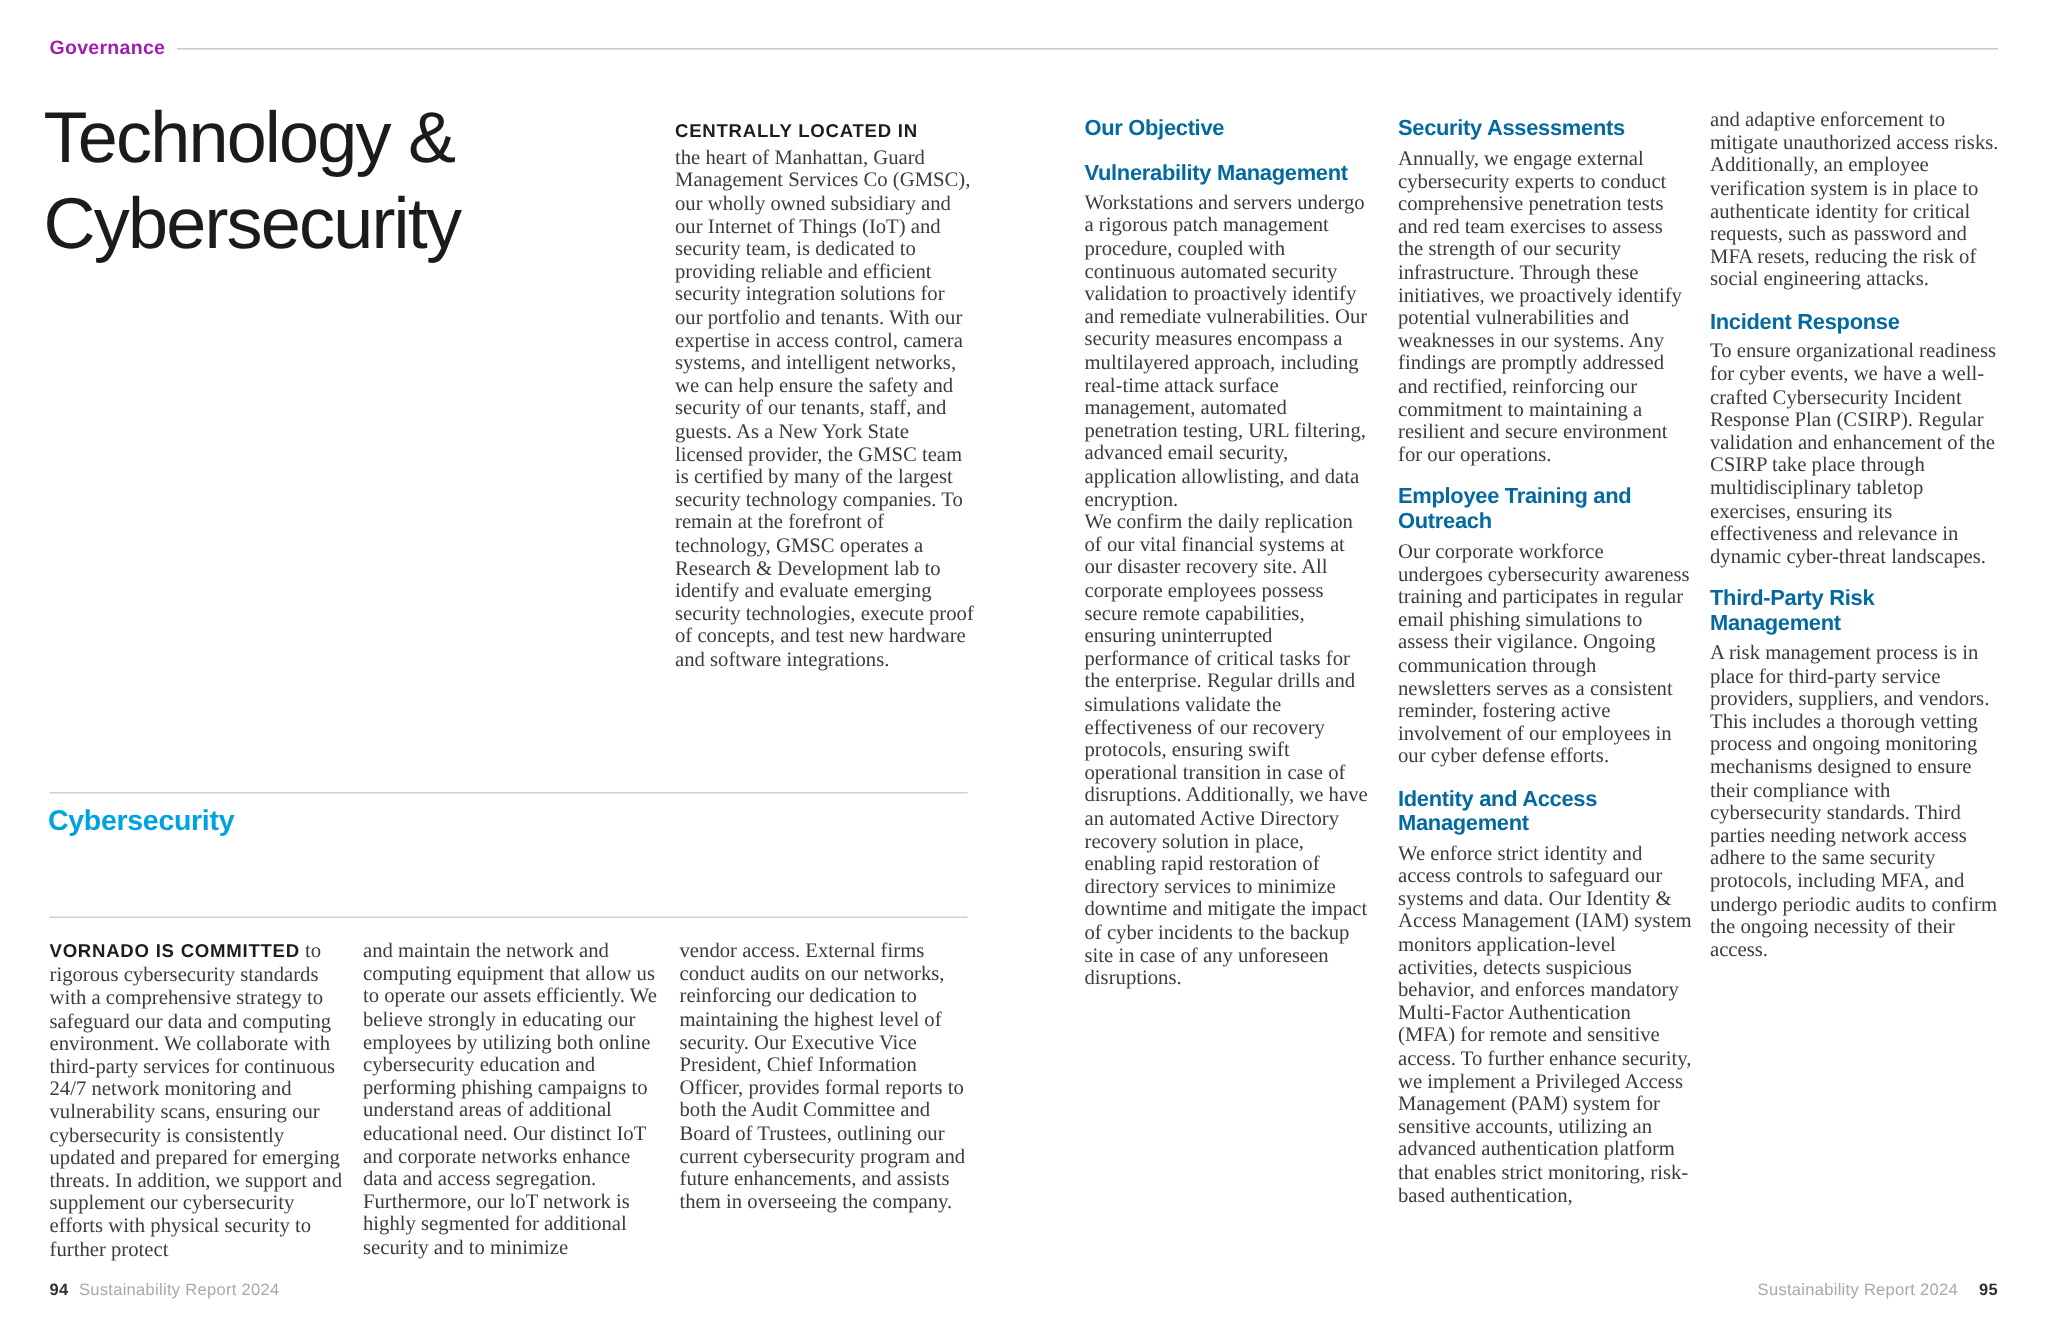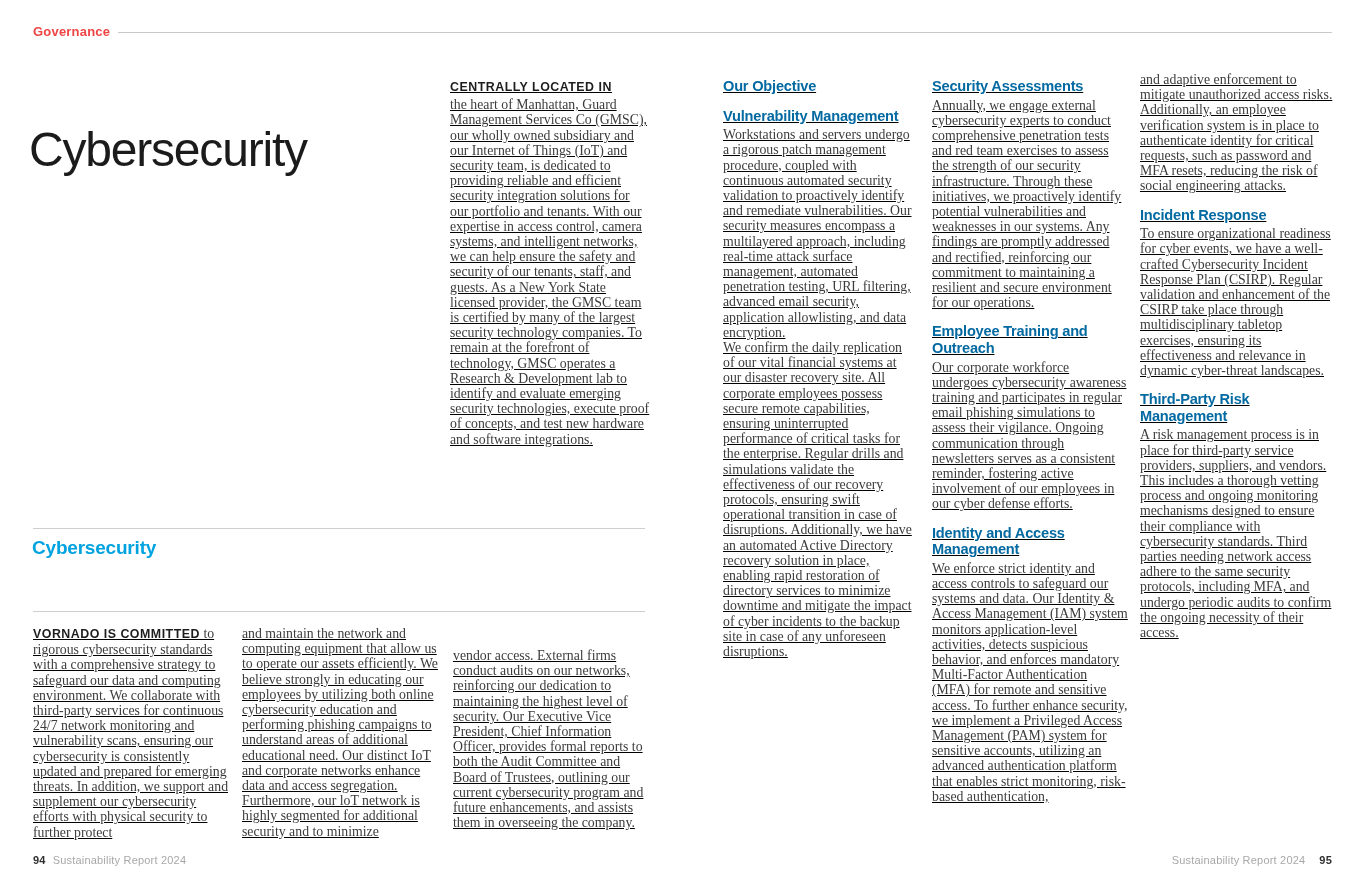--- a/index.html
+++ b/index.html
@@ -13,21 +13,21 @@
   }
   .eyebrow-rule{position:absolute;left:118px;top:32px;width:1214px;height:1px;background:#c9c9c9;}
   .page-title{
     position:absolute;left:29px;top:64px;margin:0;font-weight:400;
     font-size:48px;line-height:57px;letter-spacing:-1.2px;color:#1b1b1b;
   }
   .serif{
     font-family:"Liberation Serif",serif;font-size:13.8px;line-height:15.2px;
     color:#3c3c3c;margin:0;
   }
-  .col{position:absolute;text-decoration:underline;}
+  .col{position:absolute;}
   .col-intro{left:450px;top:80px;width:200px;}
   .colA{left:723px;top:78px;width:192px;}
   .colB{left:932px;top:78px;width:196px;}
   .colC{left:1140px;top:72px;width:196px;}
   .lead-caps{
     font-family:"Liberation Sans",sans-serif;font-weight:700;font-size:12.4px;
     letter-spacing:0.5px;color:#1d1d1d;
   }
   .lead-block{display:block;margin-bottom:2px;}
   .article-h{
@@ -37,39 +37,39 @@
   article:first-child .article-h{margin-top:0;}
   .rule{position:absolute;height:1px;background:#cfcfcf;}
   .rule-top{left:33px;top:528px;width:612px;}
   .rule-mid{left:33px;top:611px;width:612px;}
   .section-heading{
     position:absolute;left:32px;top:537px;margin:0;font-size:19px;
     font-weight:700;letter-spacing:-0.2px;
   }
   .bcol1{left:33px;top:626px;width:197px;}
   .bcol2{left:242px;top:626px;width:201px;}
-  .bcol3{left:453px;top:626px;width:197px;margin-top:22px;}
+  .bcol3{left:453px;top:626px;width:197px;}
   .footer{
     position:absolute;top:854px;font-size:11px;color:#a8a8a8;letter-spacing:0.2px;
   }
   .footer-left{left:33px;}
   .footer-right{right:33px;text-align:right;}
   .pagenum{font-weight:700;color:#2f2f2f;}
   .footer-left .pagenum{margin-right:7px;}
   .footer-right .pagenum{margin-left:14px;}
 </style>
 </head>
 <body>
 
 <div class="page">
 
-  <span class="eyebrow accent" style="color: #ef4444;">Governance</span>
+  <span class="eyebrow accent" style="color: #a21caf;">Governance</span>
   <div class="eyebrow-rule"></div>
 
-  <h1 class="page-title"><br><span>Cybersecurity</span></h1>
+  <h1 class="page-title"><span>Technology &amp;</span><br><span>Cybersecurity</span></h1>
 
   <div class="col col-intro">
     <p class="serif"><span class="lead-caps lead-block">CENTRALLY LOCATED IN</span><span>the heart of Manhattan, Guard Management Services Co (GMSC), our wholly owned subsidiary and our Internet of Things (IoT) and security team, is dedicated to providing reliable and efficient security integration solutions for our portfolio and tenants. With our expertise in access control, camera systems, and intelligent networks, we can help ensure the safety and security of our tenants, staff, and guests. As a New York State licensed provider, the GMSC team is certified by many of the largest security technology companies. To remain at the forefront of technology, GMSC operates a Research &amp; Development lab to identify and evaluate emerging security technologies, execute proof of concepts, and test new hardware and software integrations.</span></p>
   </div>
 
   <div class="col colA">
     <article>
       <h3 class="article-h">Our Objective</h3>
     </article>
     <article>

